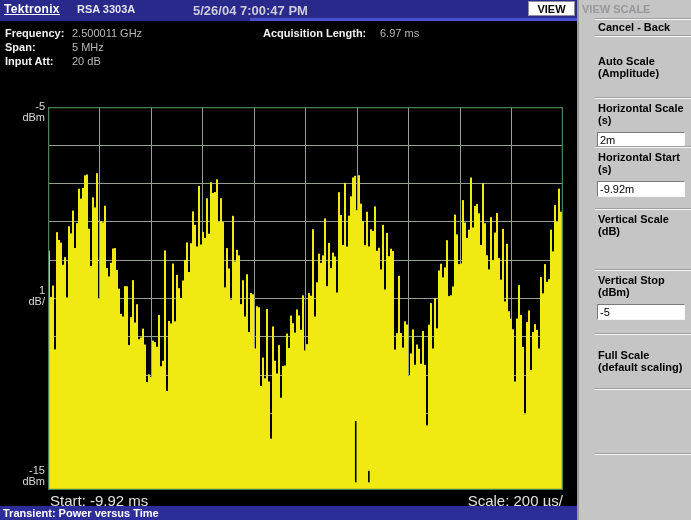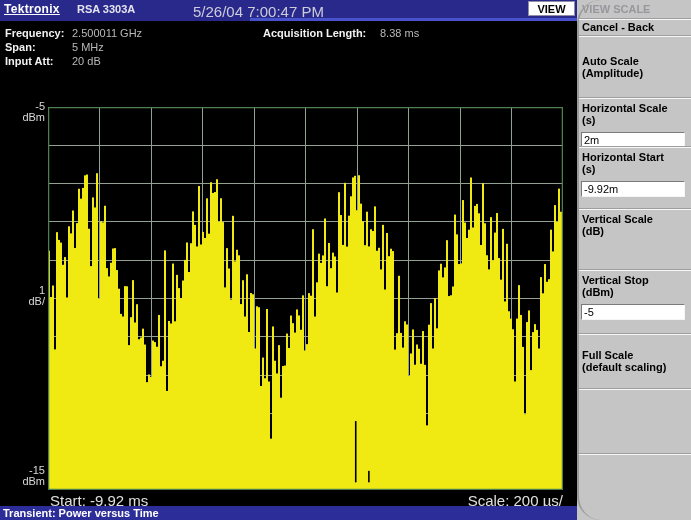--- a/index.html
+++ b/index.html
@@ -3,43 +3,43 @@
 <meta charset="utf-8">
 <style>
   html,body{margin:0;padding:0;background:#444;}
   .stage{position:relative;width:691px;height:520px;overflow:hidden;
          font-family:"Liberation Sans",sans-serif;background:#c5c5c5;}
   
   .screen{position:absolute;left:0;top:0;width:577px;height:520px;background:#000;}
   .topbar{position:absolute;left:0;top:0;width:577px;height:18px;background:#29298c;color:#fff;}
   .brand{position:absolute;left:4px;top:2px;font-size:12px;font-weight:bold;letter-spacing:.3px;text-decoration:underline;}
   .model{position:absolute;left:77px;top:3px;font-size:11px;font-weight:bold;color:#e4e4ee;}
-  .datetime{position:absolute;left:193px;top:3px;font-size:15px;color:#ccccda;}
+  .datetime{position:absolute;left:193px;top:3px;font-size:13px;color:#ccccda;font-weight:bold;}
   .pause{position:absolute;left:528px;top:1px;width:47px;height:15px;background:#fff;color:#000;
          font-size:11px;font-weight:bold;text-align:center;line-height:15px;border:1px solid #8e8ea6;box-sizing:border-box;}
   .topbar-accent{position:absolute;left:0;top:18px;width:577px;height:3px;background:#29298c;}
   .accent-bright{position:absolute;left:250px;top:0;width:327px;height:3px;background:#4752cc;}
   
   .info{position:absolute;left:0;top:21px;width:460px;height:52px;background:#000;}
   .inf-label{position:absolute;font-size:11px;font-weight:bold;color:#f2f2f2;white-space:nowrap;}
   .inf-value{position:absolute;font-size:11px;color:#b9b9b9;white-space:nowrap;}
   
   .plotwrap{position:absolute;left:0;top:73px;width:577px;height:433px;background:#000;}
   #plot{position:absolute;left:48px;top:34px;width:515px;height:383px;display:block;}
   .ylab{position:absolute;left:0;width:45px;text-align:right;font-size:11px;line-height:11px;
         color:#d9d9d9;white-space:pre-line;}
   .xlab{position:absolute;font-size:15px;color:#e0e0e0;white-space:nowrap;}
   
   .statusbar{position:absolute;left:0;top:506px;width:577px;height:14px;background:#2d2d99;
              color:#fff;font-size:11px;font-weight:bold;line-height:14px;padding-left:3px;box-sizing:border-box;}
   
   .sidebar{position:absolute;left:577px;top:0;width:114px;height:520px;background:#c5c5c5;
-           border-left:2px solid #9a9a9a;box-sizing:border-box;border-radius:24px;}
+           border-left:2px solid #9a9a9a;box-sizing:border-box;}
   .sb-title{height:18px;font-size:11px;font-weight:bold;color:#97979c;padding:3px 0 0 3px;box-sizing:border-box;}
-  .sb-item{box-sizing:border-box;border-top:1px solid #9e9e9e;box-shadow:inset 0 1px 0 #f7f7f7;overflow:hidden;}
+  .sb-item{box-sizing:border-box;border-top:1px solid #9e9e9e;box-shadow:inset 0 1px 0 #f7f7f7;overflow:hidden;margin-left:16px;}
   .sb-btn{display:flex;align-items:center;}
   .sb-label{font-weight:bold;font-size:11px;line-height:12px;color:#000;white-space:pre-line;padding:0 2px 0 3px;}
   .sb-field .sb-label{padding-top:4px;}
   .sb-input{display:block;height:16px;margin:6px 5px 0 2px;width:calc(100% - 8px);
             border:1px solid;border-color:#7a7a7a #f5f5f5 #f5f5f5 #7a7a7a;background:#fff;color:#000;
             font:11px "Liberation Sans",sans-serif;padding:0 2px;box-sizing:border-box;}
 </style>
 </head>
 <body>
 
@@ -58,21 +58,21 @@
     </div>
 
     <div class="info">
       <span class="inf-label" style="left:5px;top:6px">Frequency:</span>
       <span class="inf-value" style="left:72px;top:6px">2.500011 GHz</span>
       <span class="inf-label" style="left:5px;top:20px">Span:</span>
       <span class="inf-value" style="left:72px;top:20px">5 MHz</span>
       <span class="inf-label" style="left:5px;top:34px">Input Att:</span>
       <span class="inf-value" style="left:72px;top:34px">20 dB</span>
       <span class="inf-label" style="left:263px;top:6px">Acquisition Length:</span>
-      <span class="inf-value" style="left:380px;top:6px">8.38 ms</span>
+      <span class="inf-value" style="left:380px;top:6px">6.97 ms</span>
     </div>
 
     <div class="plotwrap">
       <svg id="plot" xmlns="http://www.w3.org/2000/svg" viewBox="0 0 515 383" preserveAspectRatio="none">
           <rect x="0" y="0" width="515" height="383" fill="#000000"></rect>
           <line x1="51.5" y1="0" x2="51.5" y2="383" stroke="#93a193" stroke-width="1" shape-rendering="crispEdges"></line>
           <line x1="0" y1="38.3" x2="515" y2="38.3" stroke="#93a193" stroke-width="1" shape-rendering="crispEdges"></line>
           <line x1="103" y1="0" x2="103" y2="383" stroke="#93a193" stroke-width="1" shape-rendering="crispEdges"></line>
           <line x1="0" y1="76.6" x2="515" y2="76.6" stroke="#93a193" stroke-width="1" shape-rendering="crispEdges"></line>
           <line x1="154.5" y1="0" x2="154.5" y2="383" stroke="#93a193" stroke-width="1" shape-rendering="crispEdges"></line>

